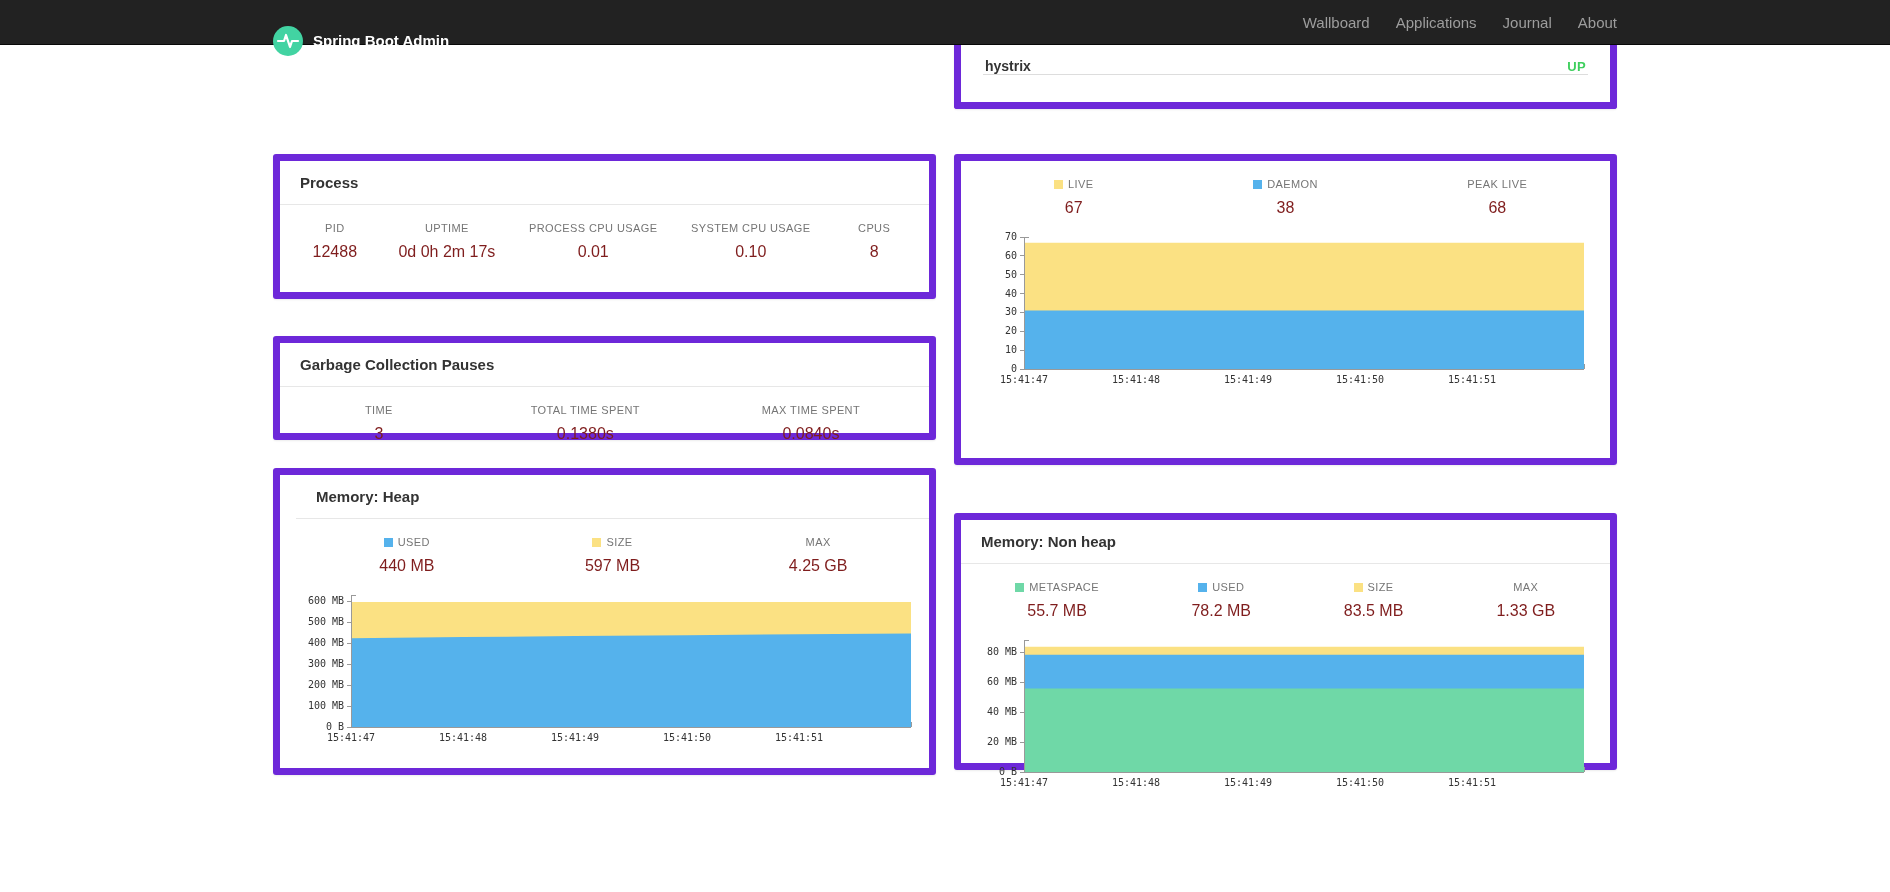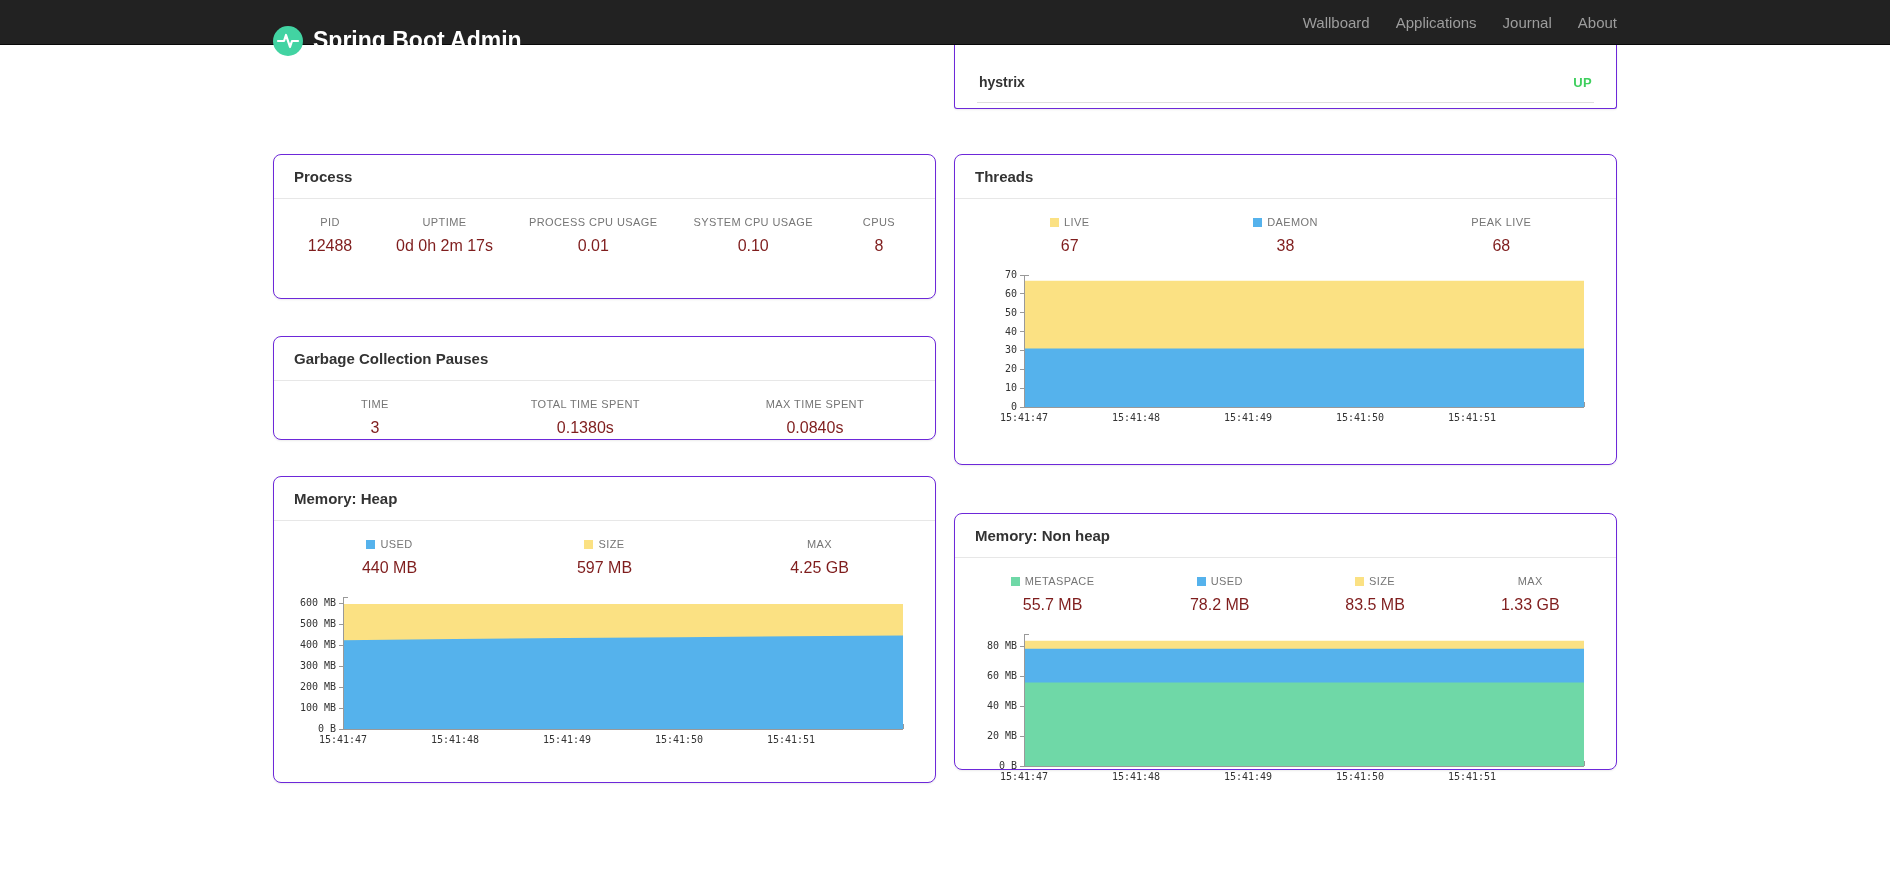--- a/index.html
+++ b/index.html
@@ -2,41 +2,41 @@
 <html><head>
 <meta charset="utf-8">
 <style>
   * { box-sizing: border-box; }
   html,body { margin:0; padding:0; background:#ffffff; font-family:"Liberation Sans", sans-serif; color:#333; }
   .page { width:1890px; min-height:892px; background:#fff; overflow:hidden; }
 
   
   .navbar { height:45px; background:#222; border-bottom:1px solid #080808; }
   .navbar-inner { width:1344px; margin:0 auto; height:100%; display:flex; align-items:center; justify-content:space-between; }
-  .brand { display:flex; align-items:center; gap:10px; color:#fff; font-weight:bold; font-size:23px; cursor:pointer;margin-top:37px; }
+  .brand { display:flex; align-items:center; gap:10px; color:#fff; font-weight:bold; font-size:15px; cursor:pointer;margin-top:37px; }
   .logo { width:30px; height:30px; display:inline-flex; }
   .nav { display:flex; gap:26px; }
   .nav a { color:#9d9d9d; font-size:15px; text-decoration:none; }
 
   
   .container { width:1344px; margin:0 auto; display:flex; justify-content:space-between; gap:18px; }
   .col { width:663px; display:flex; flex-direction:column; }
 
   
-  .card { background:#fff; border:1px solid #6d28d9; border-radius:8px; box-shadow:0 1px 2px rgba(0,0,0,0.08); }
+  .card { background:#fff; border:7px solid #6d28d9; border-radius:3px; box-shadow:0 1px 2px rgba(0,0,0,0.08); }
   .card h2 { margin:0; padding:13px 20px; font-size:15px; font-weight:bold; color:#333; border-bottom:1px solid #e7e7e7; }
 
   .card-health { height:64px; border-top:none; border-radius:0 0 3px 3px; }
-  .health-row { margin:16px 22px; padding:13px 2px 12px; display:flex; justify-content:space-between; align-items:center; border-bottom:1px solid #ddd; }
+  .health-row { margin:0 22px; padding:13px 2px 0; display:flex; justify-content:space-between; align-items:center; border-bottom:1px solid #ddd; }
   .health-name { font-size:14px; font-weight:bold; color:#333; }
   .health-status { font-size:13px; font-weight:bold; color:#3fcf5e; letter-spacing:.3px; }
 
   .card-process { margin-top:109px; height:145px; }
   .card-gc { margin-top:37px; height:104px; }
-  .card-heap { margin-top:36px; height:307px; }
+  .card-heap { margin-top:28px; height:307px;padding-left:16px; }
   .card-threads { margin-top:45px; height:311px; }
   .card-nonheap { margin-top:48px; height:257px; }
 
   .metrics { display:flex; justify-content:space-around; text-align:center; padding:17px 8px 8px; }
   .metric { min-width:60px; }
   .m-label { font-size:11px; color:#757575; letter-spacing:.4px; display:flex; align-items:center; justify-content:center; gap:5px; white-space:nowrap; }
   .sw { width:9px; height:9px; display:inline-block; flex:0 0 auto; }
   .m-value { font-size:16px; color:#7f1d1d; margin-top:9px; }
 
   .chartwrap { display:flex; justify-content:center; padding-top:6px; }
@@ -173,21 +173,20 @@
     <div class="col">
 
       <section class="card card-health">
         <div class="health-row">
           <span class="health-name">hystrix</span>
           <span class="health-status">UP</span>
         </div>
       </section>
 
       <section class="card card-threads">
-        <h2>Threads</h2>
         <div class="metrics">
           <div class="metric">
             <div class="m-label">
               <span class="sw" style="background: rgb(251, 225, 131);"></span>
               <span>LIVE</span>
             </div>
             <div class="m-value">67</div>
           </div>
           <div class="metric">
             <div class="m-label">

